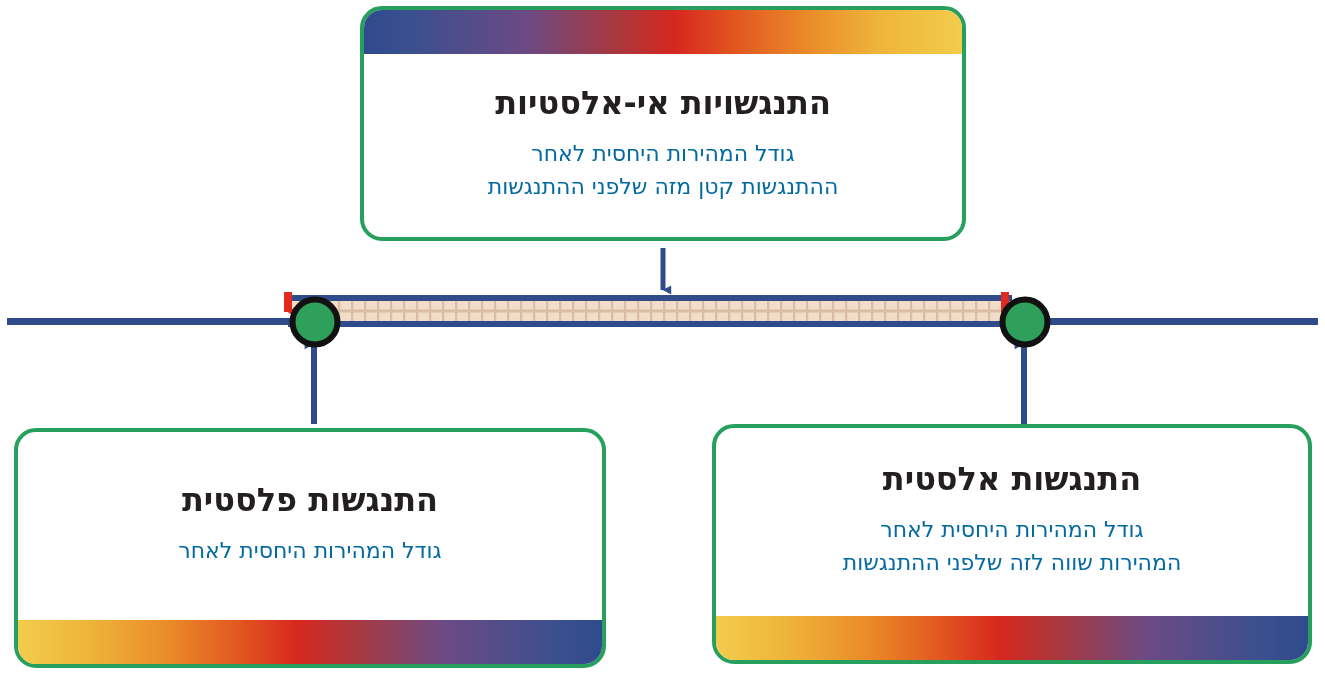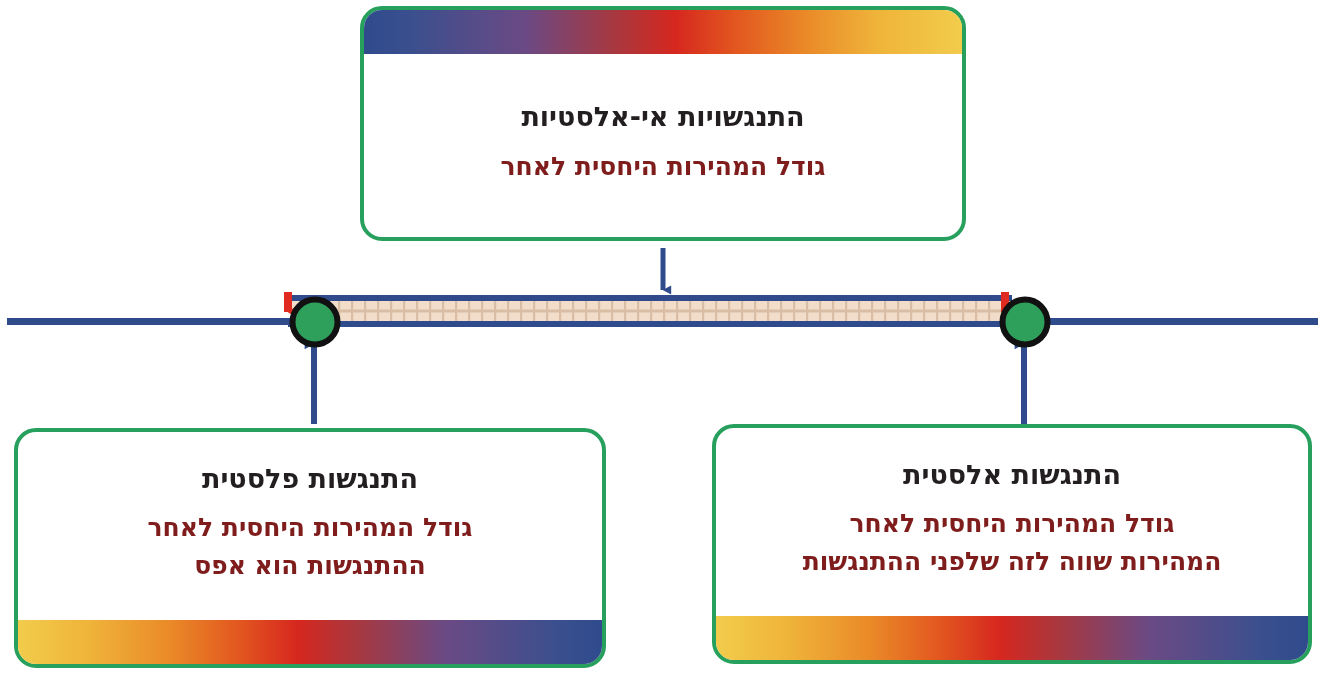--- a/index.html
+++ b/index.html
@@ -63,31 +63,31 @@
     flex: 1 1 auto;
     display: flex;
     flex-direction: column;
     align-items: center;
     justify-content: center;
     padding: 4px 16px 10px 16px;
     text-align: center;
     direction: rtl;
   }
   .box-title {
-    font-size: 27px;
+    font-size: 32px;
     font-weight: bold;
     color: #231f20;
     line-height: 1.25;
     margin-bottom: 14px;
     white-space: nowrap;
   }
   .box-line {
-    font-size: 25px;
-    font-weight: bold;
-    color: #7f1d1d;
+    font-size: 22px;
+    font-weight: normal;
+    color: #0369a1;
     line-height: 1.5;
     white-space: nowrap;
   }
 
   
   #box-inelastic { left: 360px;  top: 6px;   width: 606px; height: 235px; }
   #box-plastic   { left: 14px;   top: 428px; width: 592px; height: 240px; }
   #box-elastic   { left: 712px;  top: 424px; width: 600px; height: 240px; }
 
   
@@ -103,28 +103,28 @@
 </head>
 <body>
 
 <div id="stage">
 
   <div class="box" id="box-inelastic">
     <div class="grad grad-ltr"></div>
     <div class="box-body">
       <div class="box-title">התנגשויות אי-אלסטיות</div>
       <div class="box-line">גודל המהירות היחסית לאחר</div>
+      <div class="box-line">ההתנגשות קטן מזה שלפני ההתנגשות</div>
     </div>
   </div>
 
   <div class="box" id="box-plastic">
     <div class="box-body">
       <div class="box-title">התנגשות פלסטית</div>
       <div class="box-line">גודל המהירות היחסית לאחר</div>
-      <div class="box-line">ההתנגשות הוא אפס</div>
     </div>
     <div class="grad grad-rtl"></div>
   </div>
 
   <div class="box" id="box-elastic">
     <div class="box-body">
       <div class="box-title">התנגשות אלסטית</div>
       <div class="box-line">גודל המהירות היחסית לאחר</div>
       <div class="box-line">המהירות שווה לזה שלפני ההתנגשות</div>
     </div>

